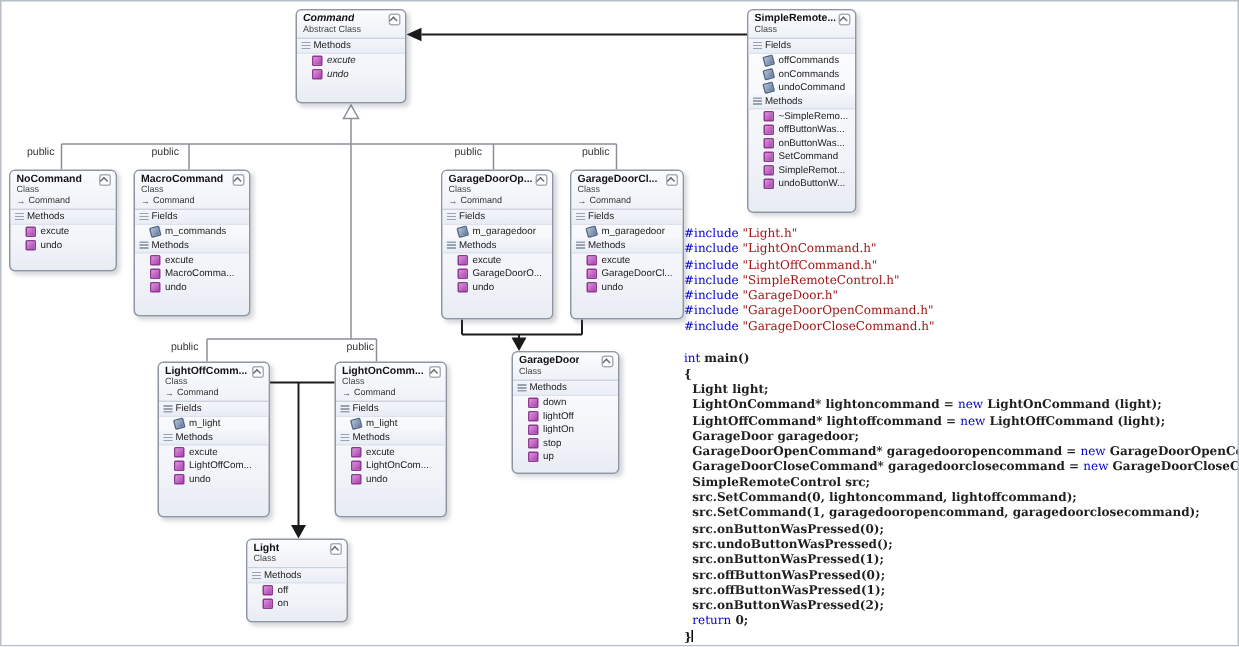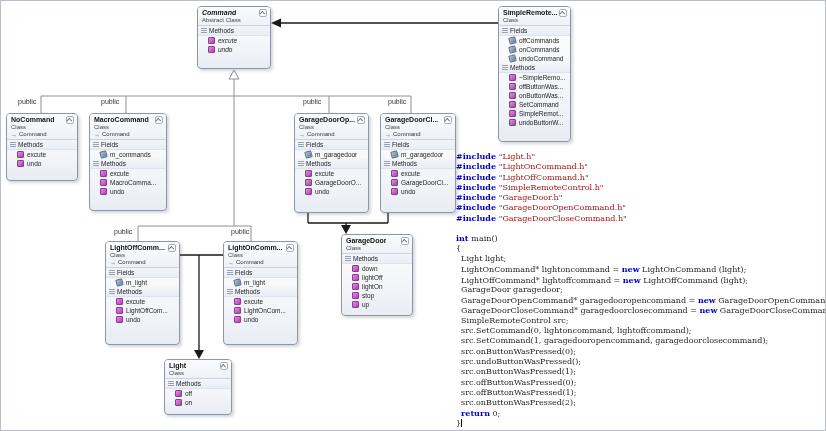--- a/index.html
+++ b/index.html
@@ -49,23 +49,23 @@
   .pos-garageDoorOpen{left:293px;top:112px;width:75px;height:100px;}
   .pos-garageDoorClose{left:379px;top:112px;width:76px;height:100px;}
   .pos-lightOffCommand{left:104px;top:240px;width:75px;height:104px;}
   .pos-lightOnCommand{left:222px;top:240px;width:75px;height:104px;}
   .pos-garageDoor{left:340px;top:233px;width:72px;height:82px;}
   .pos-light{left:163px;top:358px;width:68px;height:56px;}
   
   #code{position:absolute;left:455px;top:150px;width:368px;font-family:"DejaVu Serif",serif;
         font-size:8px;line-height:10.3px;color:var(--plain,#1f1f1f);white-space:pre;cursor:text;}
   .code-line{height:10.3px;}
-  .seg-kw{color:var(--keyword,#0000cc);font-weight:bold;}
+  .seg-kw{color:var(--keyword,#0000cc);}
   .seg-str{color:var(--string,#a31515);}
-  .seg-plain{color:var(--plain,#1f1f1f);}
+  .seg-plain{color:var(--plain,#1f1f1f);font-weight:bold;}
   .seg-cursor{display:inline-block;width:1px;height:8px;background:#000;vertical-align:-1px;}
 </style>
 </head>
 <body>
 
 <div id="stage">
 
   <svg id="wires" viewBox="0 0 826 431">
 
     <g>

